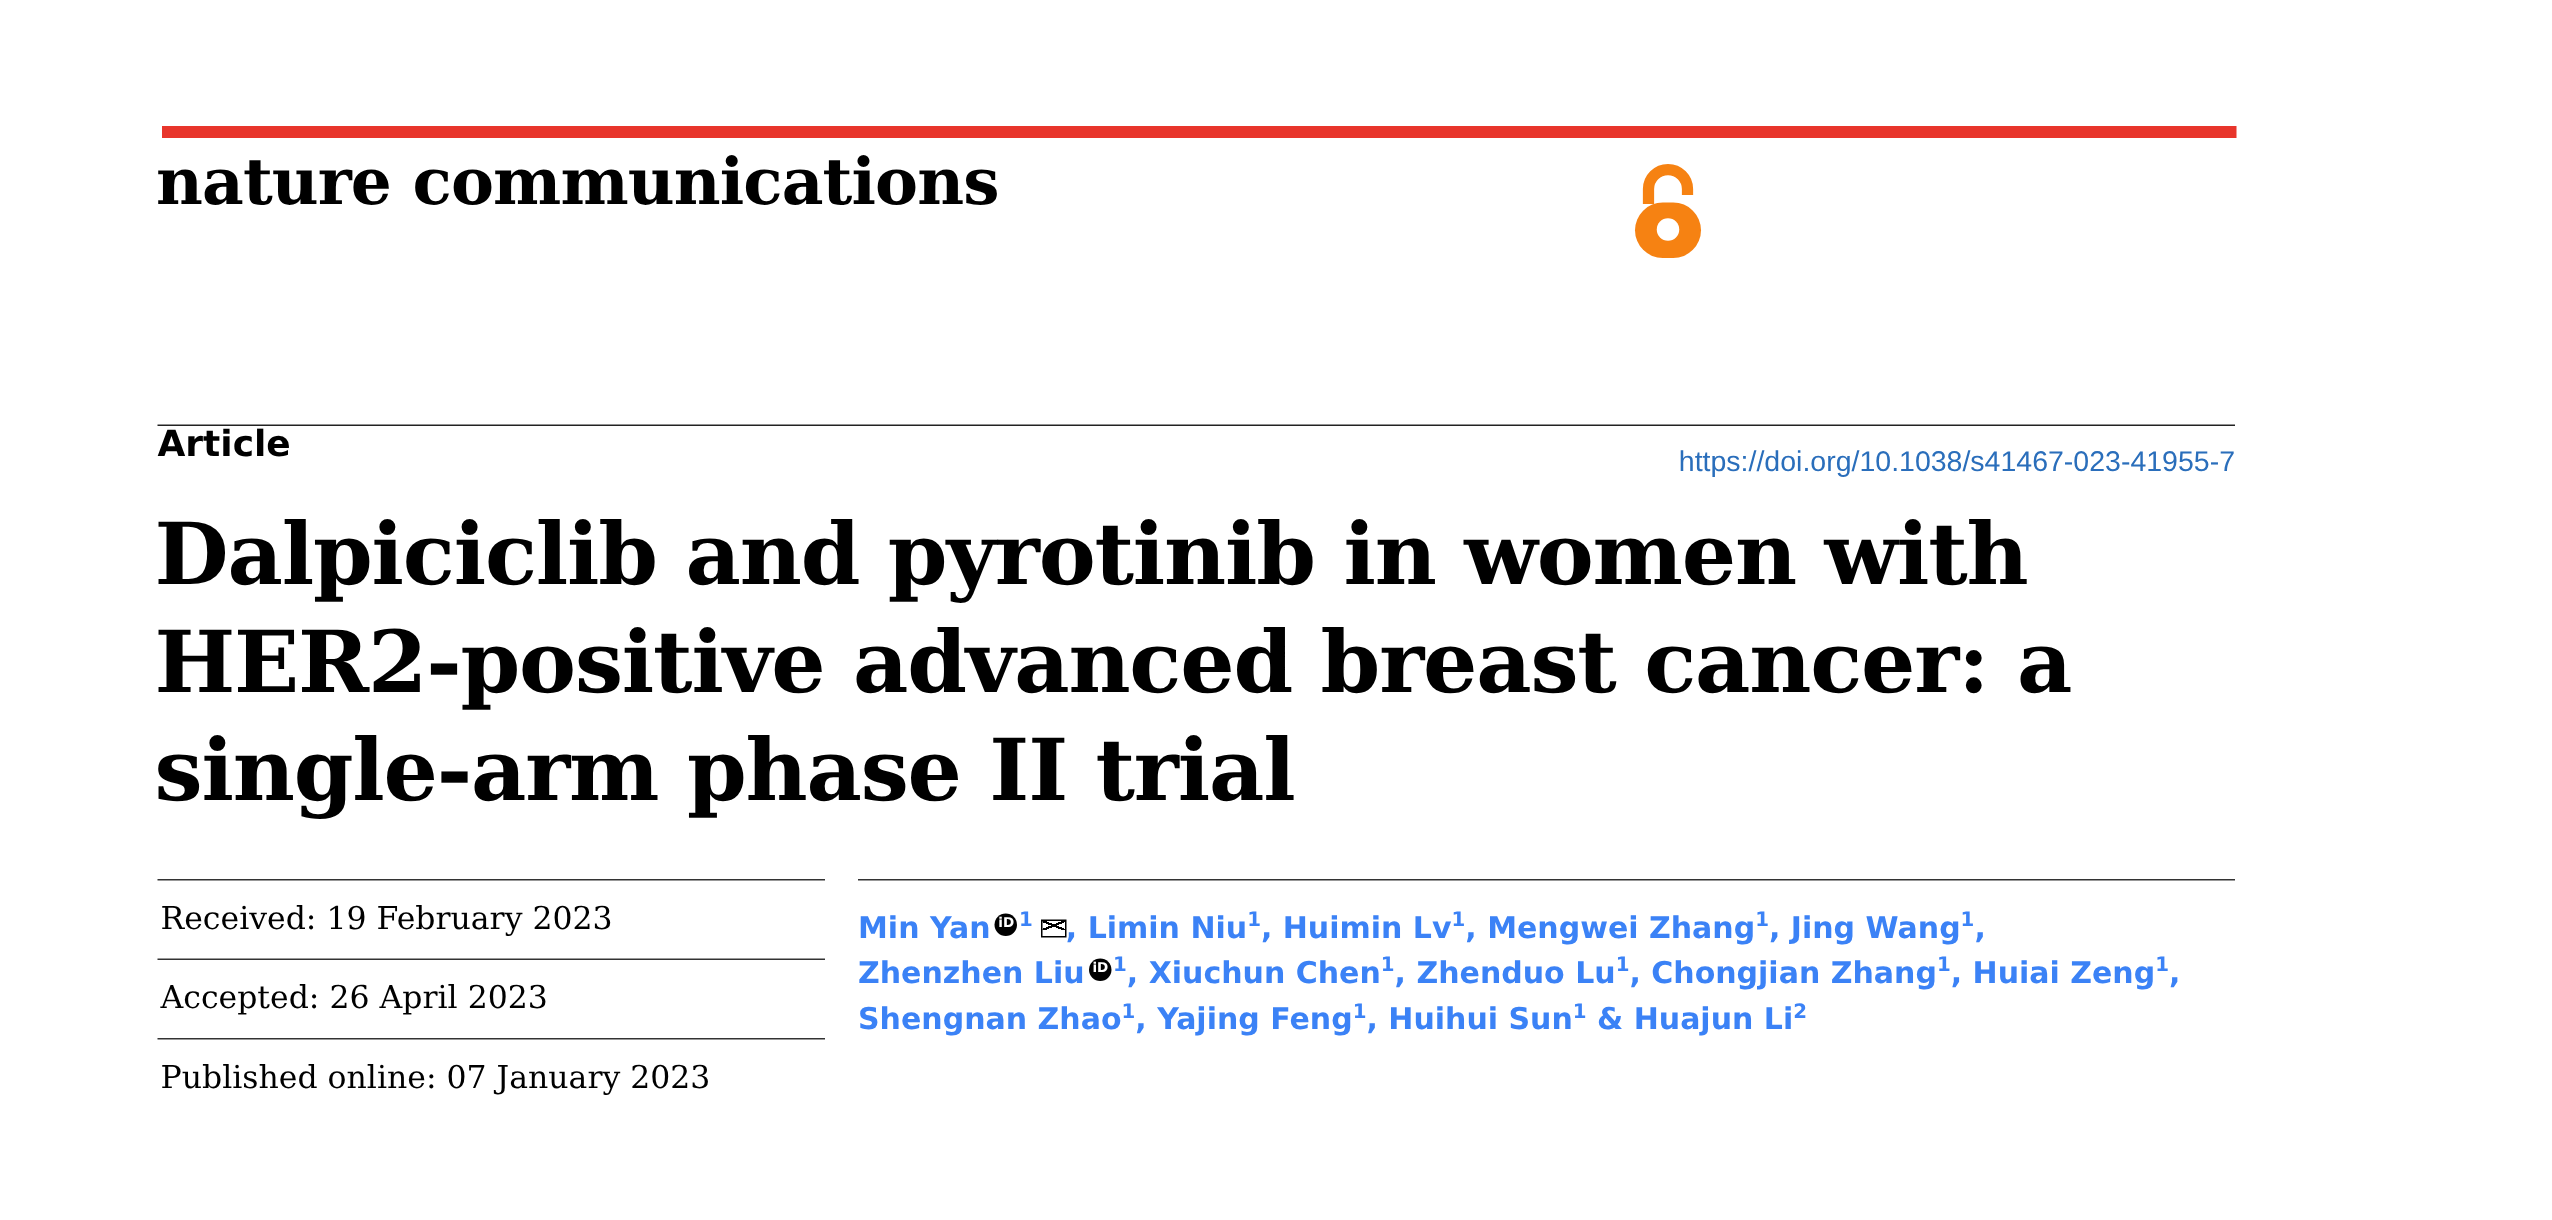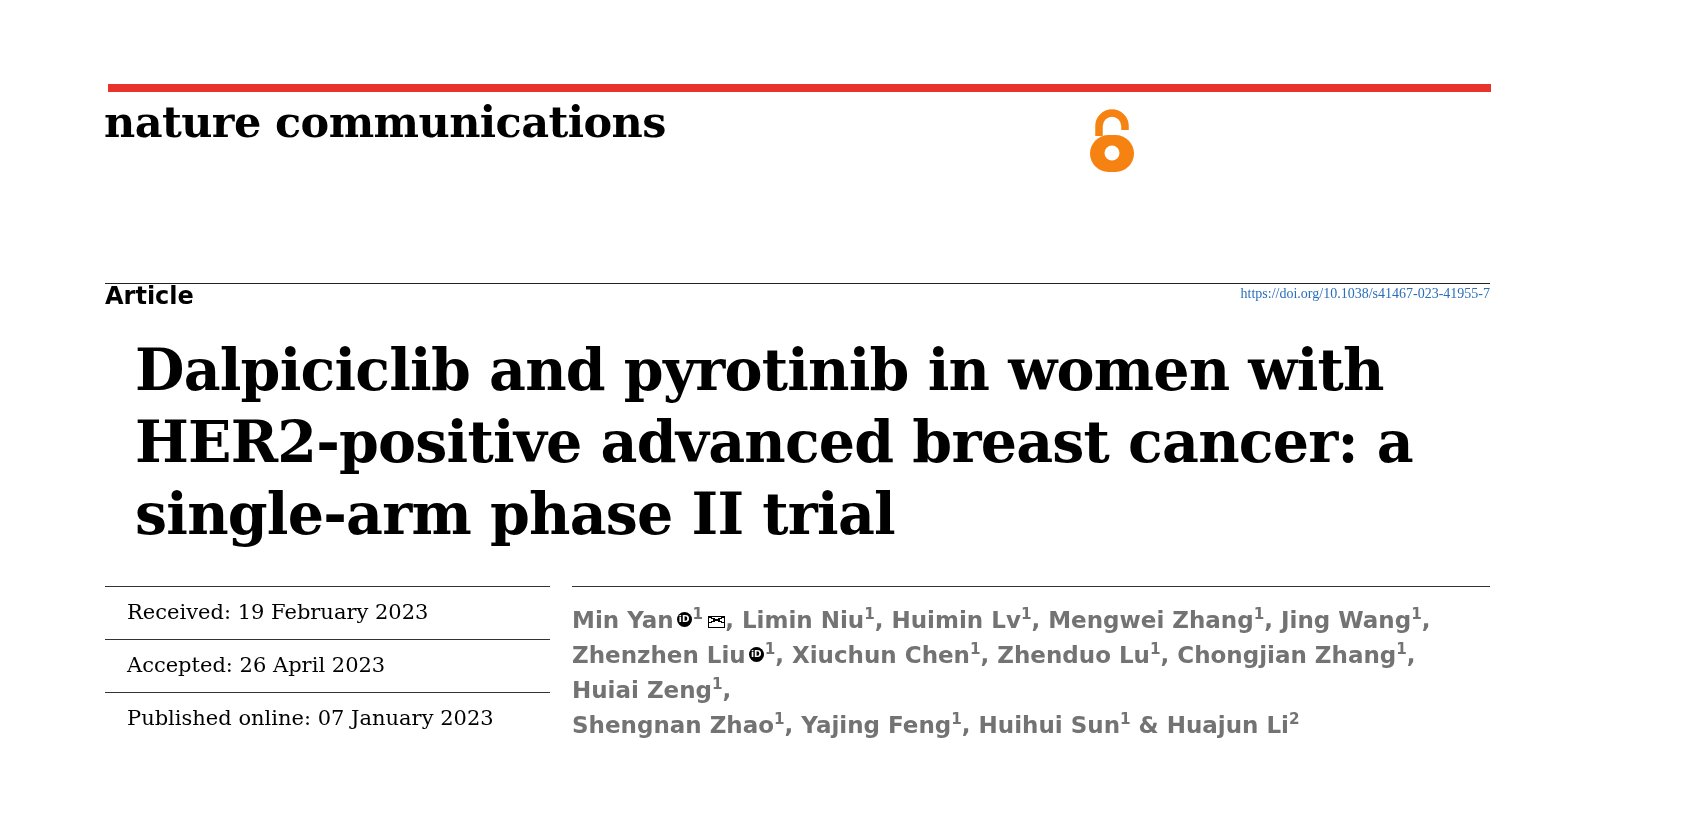--- a/index.html
+++ b/index.html
@@ -67,23 +67,23 @@
     left: 0;
     top: 0;
     font-family: "DejaVu Sans", sans-serif;
     font-weight: 700;
     font-size: 24px;
     color: #000000;
   }
   .doi-link {
     position: absolute;
     right: 0;
-    top: 4px;
-    font-family: Liberation Serif, serif;
-    font-size: 14px;
+    top: 16px;
+    font-family: Liberation Sans, sans-serif;
+    font-size: 19px;
     color: #2a6ebb;
     text-decoration: none;
     white-space: nowrap;
   }
   .rule-under-article {
     position: absolute;
     left: 105px;
     top: 283px;
     width: 1385px;
     height: 1px;
@@ -95,21 +95,20 @@
     position: absolute;
     left: 103px;
     top: 296px;
     width: 1390px;
     font-family: "DejaVu Serif", serif;
     font-weight: 700;
     font-size: 57px;
     line-height: 1.26;
     letter-spacing: -0.8px;
     color: #000000;
-    margin-left: 32px;
   }
 
   
   .meta-col {
     position: absolute;
     left: 105px;
     top: 586px;
     width: 445px;
   }
   .meta-rule {
@@ -117,41 +116,40 @@
     height: 1px;
     background: #333333;
   }
   .meta-item {
     font-family: "DejaVu Serif", serif;
     font-size: 21px;
     line-height: 1.2;
     padding: 13px 0 14px 2px;
     color: #000000;
     white-space: nowrap;
-    margin-left: 20px;
   }
 
   .authors-col {
     position: absolute;
     left: 572px;
     top: 586px;
     width: 918px;
   }
   .authors-rule {
     width: 918px;
     height: 1px;
     background: #333333;
   }
   .authors-text {
     padding-top: 16px;
     font-family: "DejaVu Sans", sans-serif;
     font-weight: 700;
-    font-size: 23px;
+    font-size: 20px;
     line-height: 1.52;
-    color: #737373;
+    color: #3b82f6;
   }
   .authors-text sup {
     font-size: 0.66em;
     vertical-align: super;
     line-height: 0;
   }
   .orcid {
     display: inline-block;
     width: 15px;
     height: 15px;

